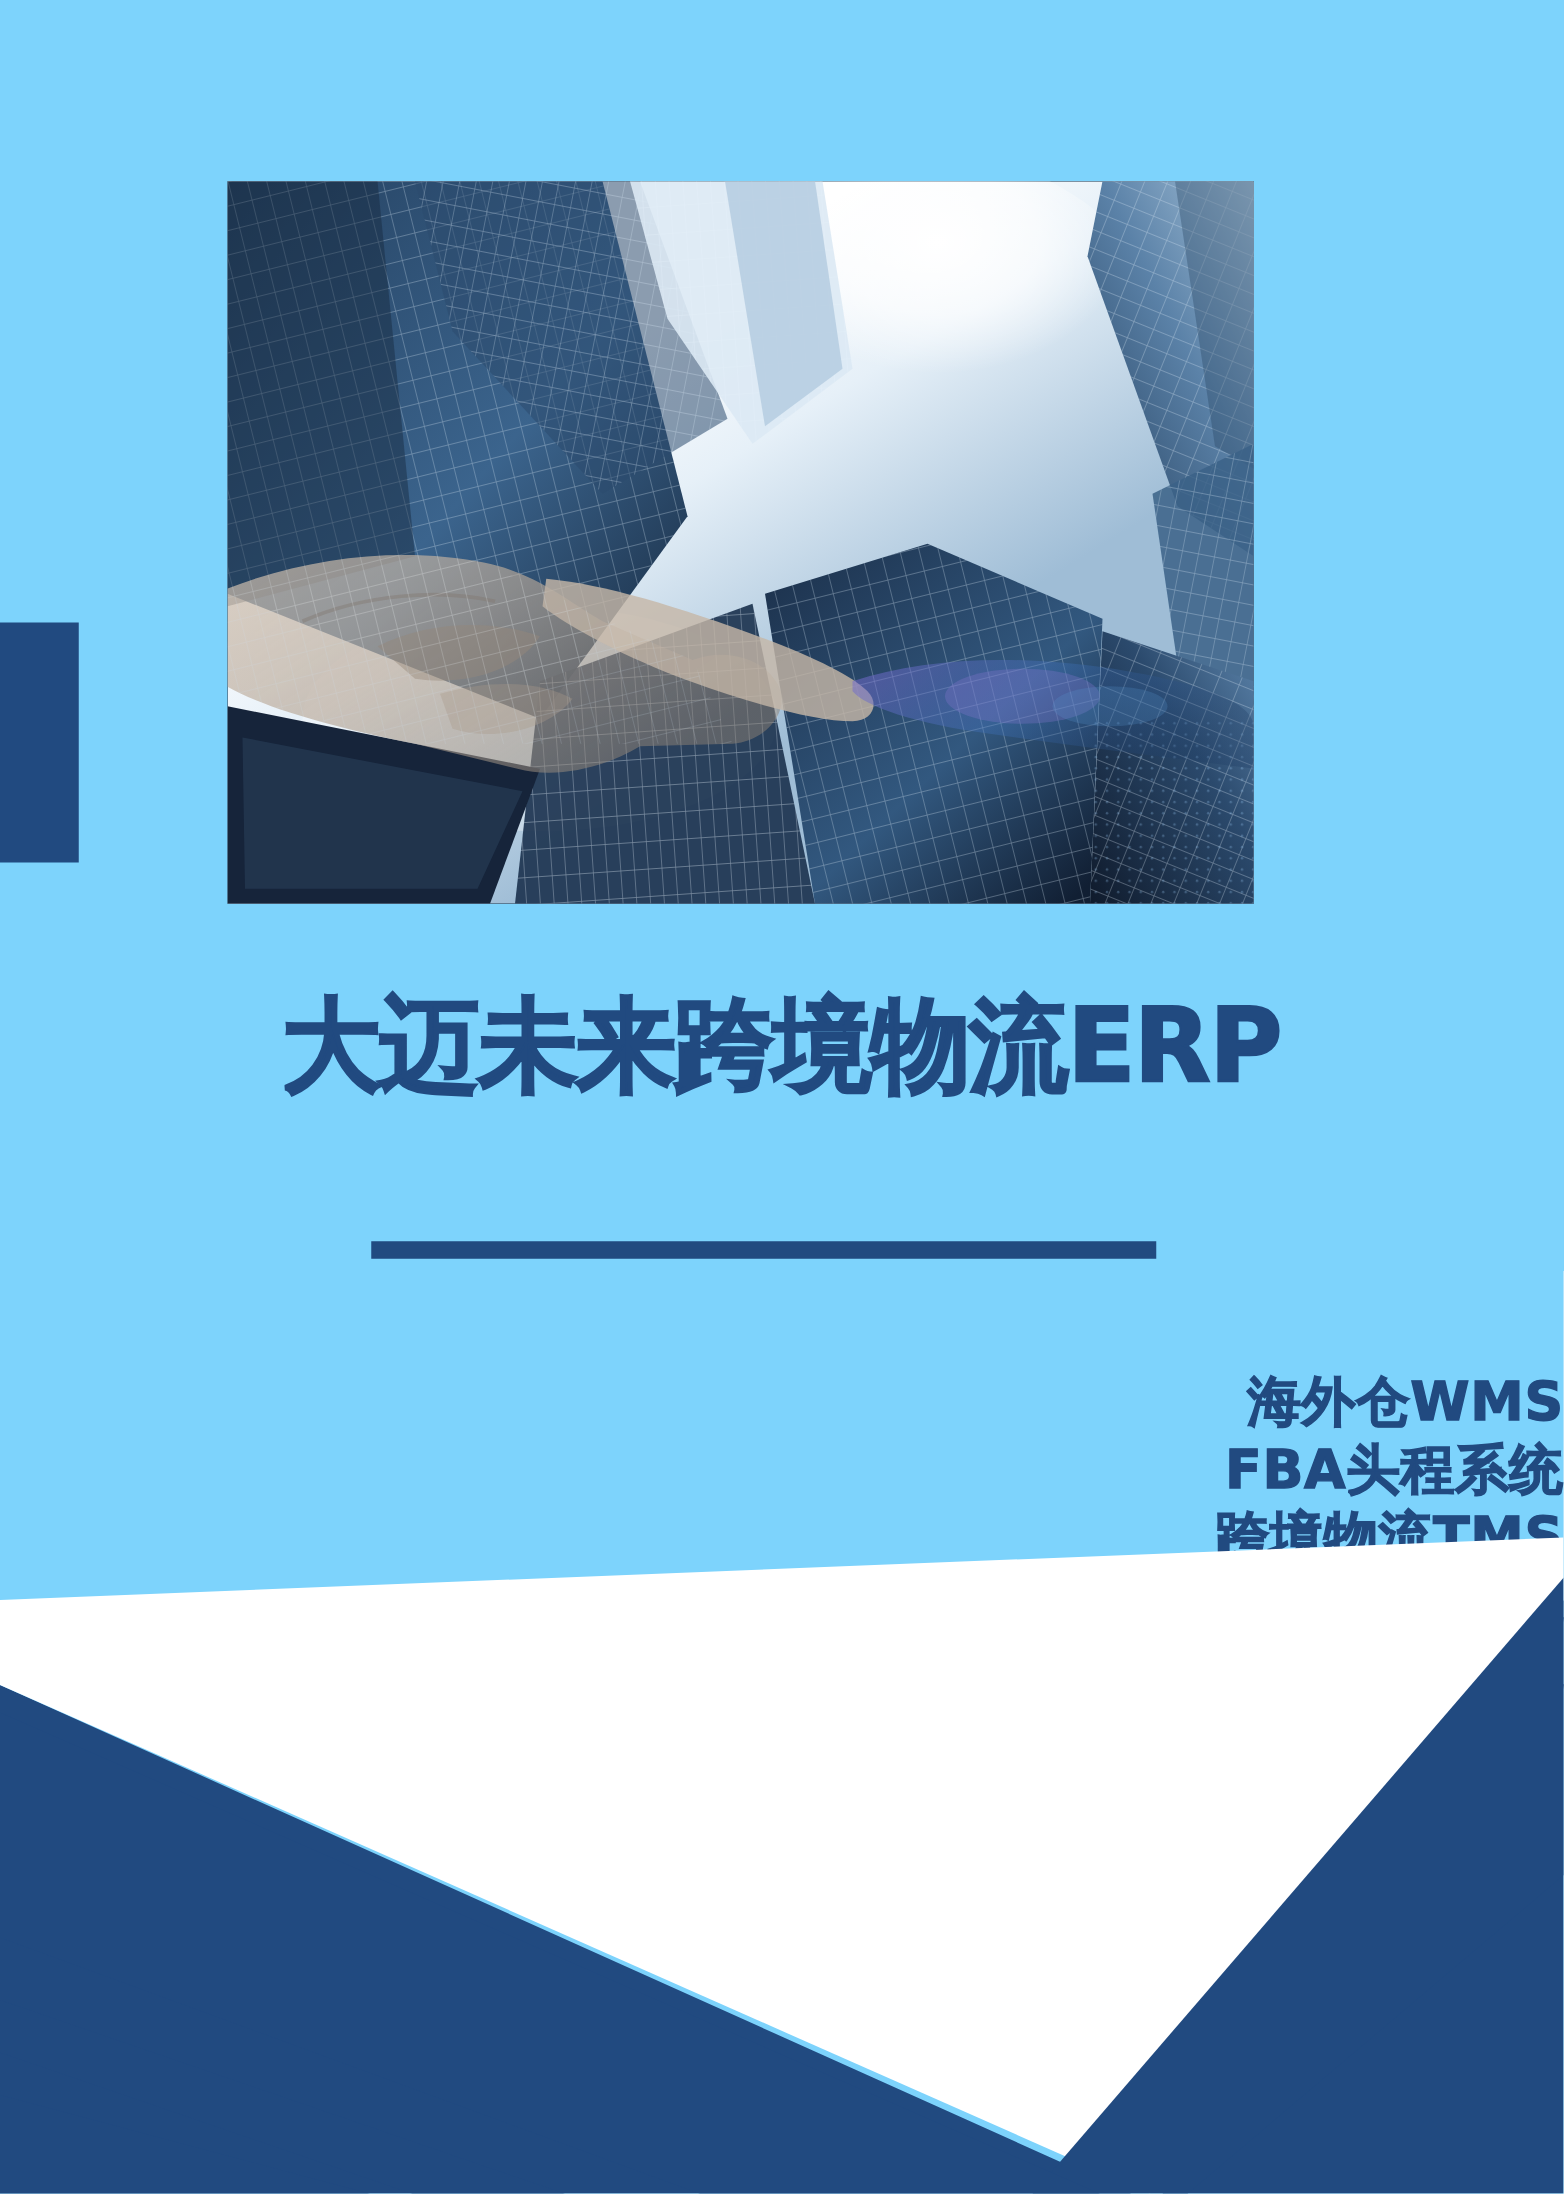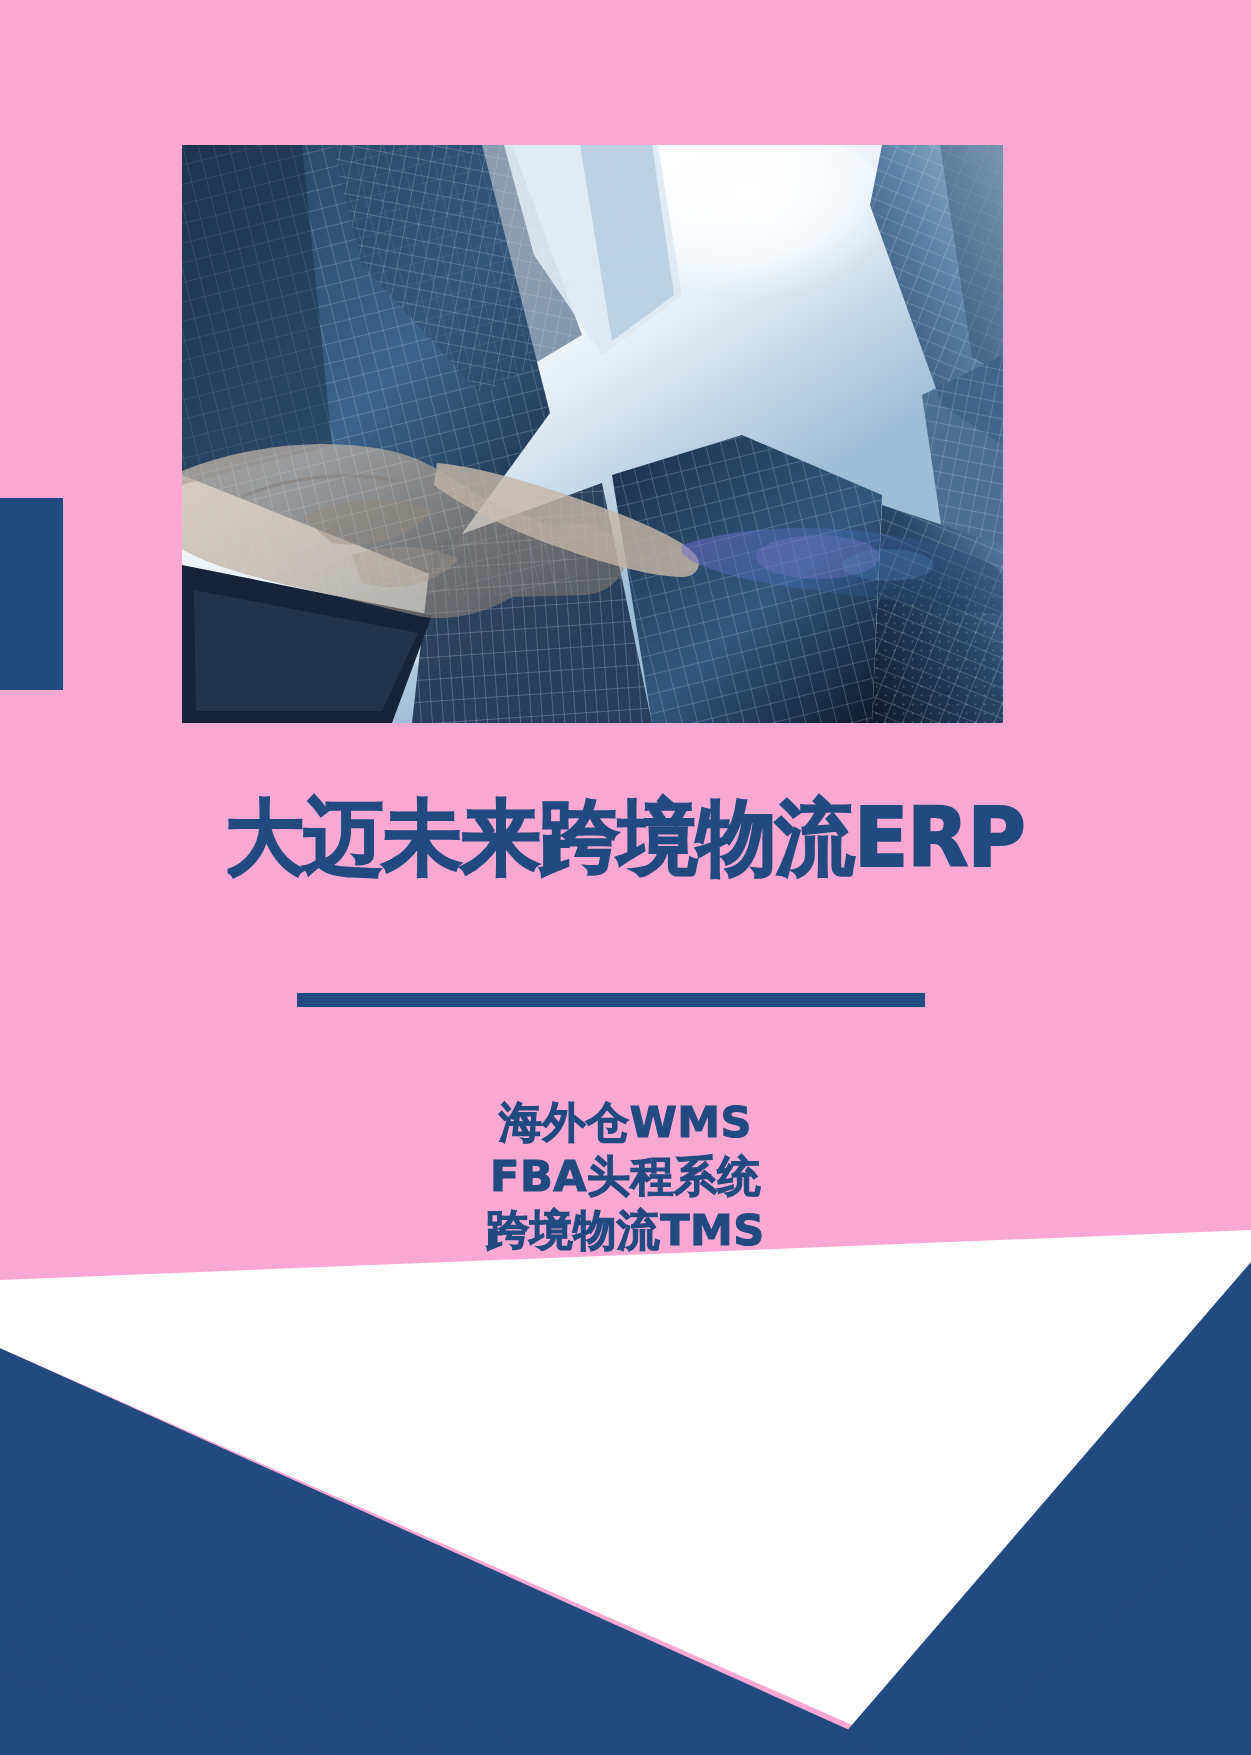--- a/index.html
+++ b/index.html
@@ -7,21 +7,21 @@
     padding: 0;
     background: #ffffff;
   }
   body {
     font-family: "Liberation Sans", sans-serif;
   }
   .poster {
     position: relative;
     width: 1251px;
     height: 1755px;
-    background: #f9a8d4;
+    background: #7dd3fc;
     overflow: hidden;
   }
 
   
   .left-block {
     position: absolute;
     left: 0;
     top: 498px;
     width: 63px;
     height: 192px;
@@ -68,21 +68,21 @@
     height: 14px;
     background: #214a80;
   }
 
   
   .features {
     position: absolute;
     left: 0;
     top: 1095px;
     width: 1251px;
-    text-align: center;
+    text-align: right;
   }
   .feature-line {
     font-family: "DejaVu Sans", sans-serif;
     font-weight: 700;
     font-size: 43px;
     line-height: 54px;
     color: #214a80;
     letter-spacing: 0.5px;
     white-space: nowrap;
     -webkit-text-stroke: 1.1px #214a80;

